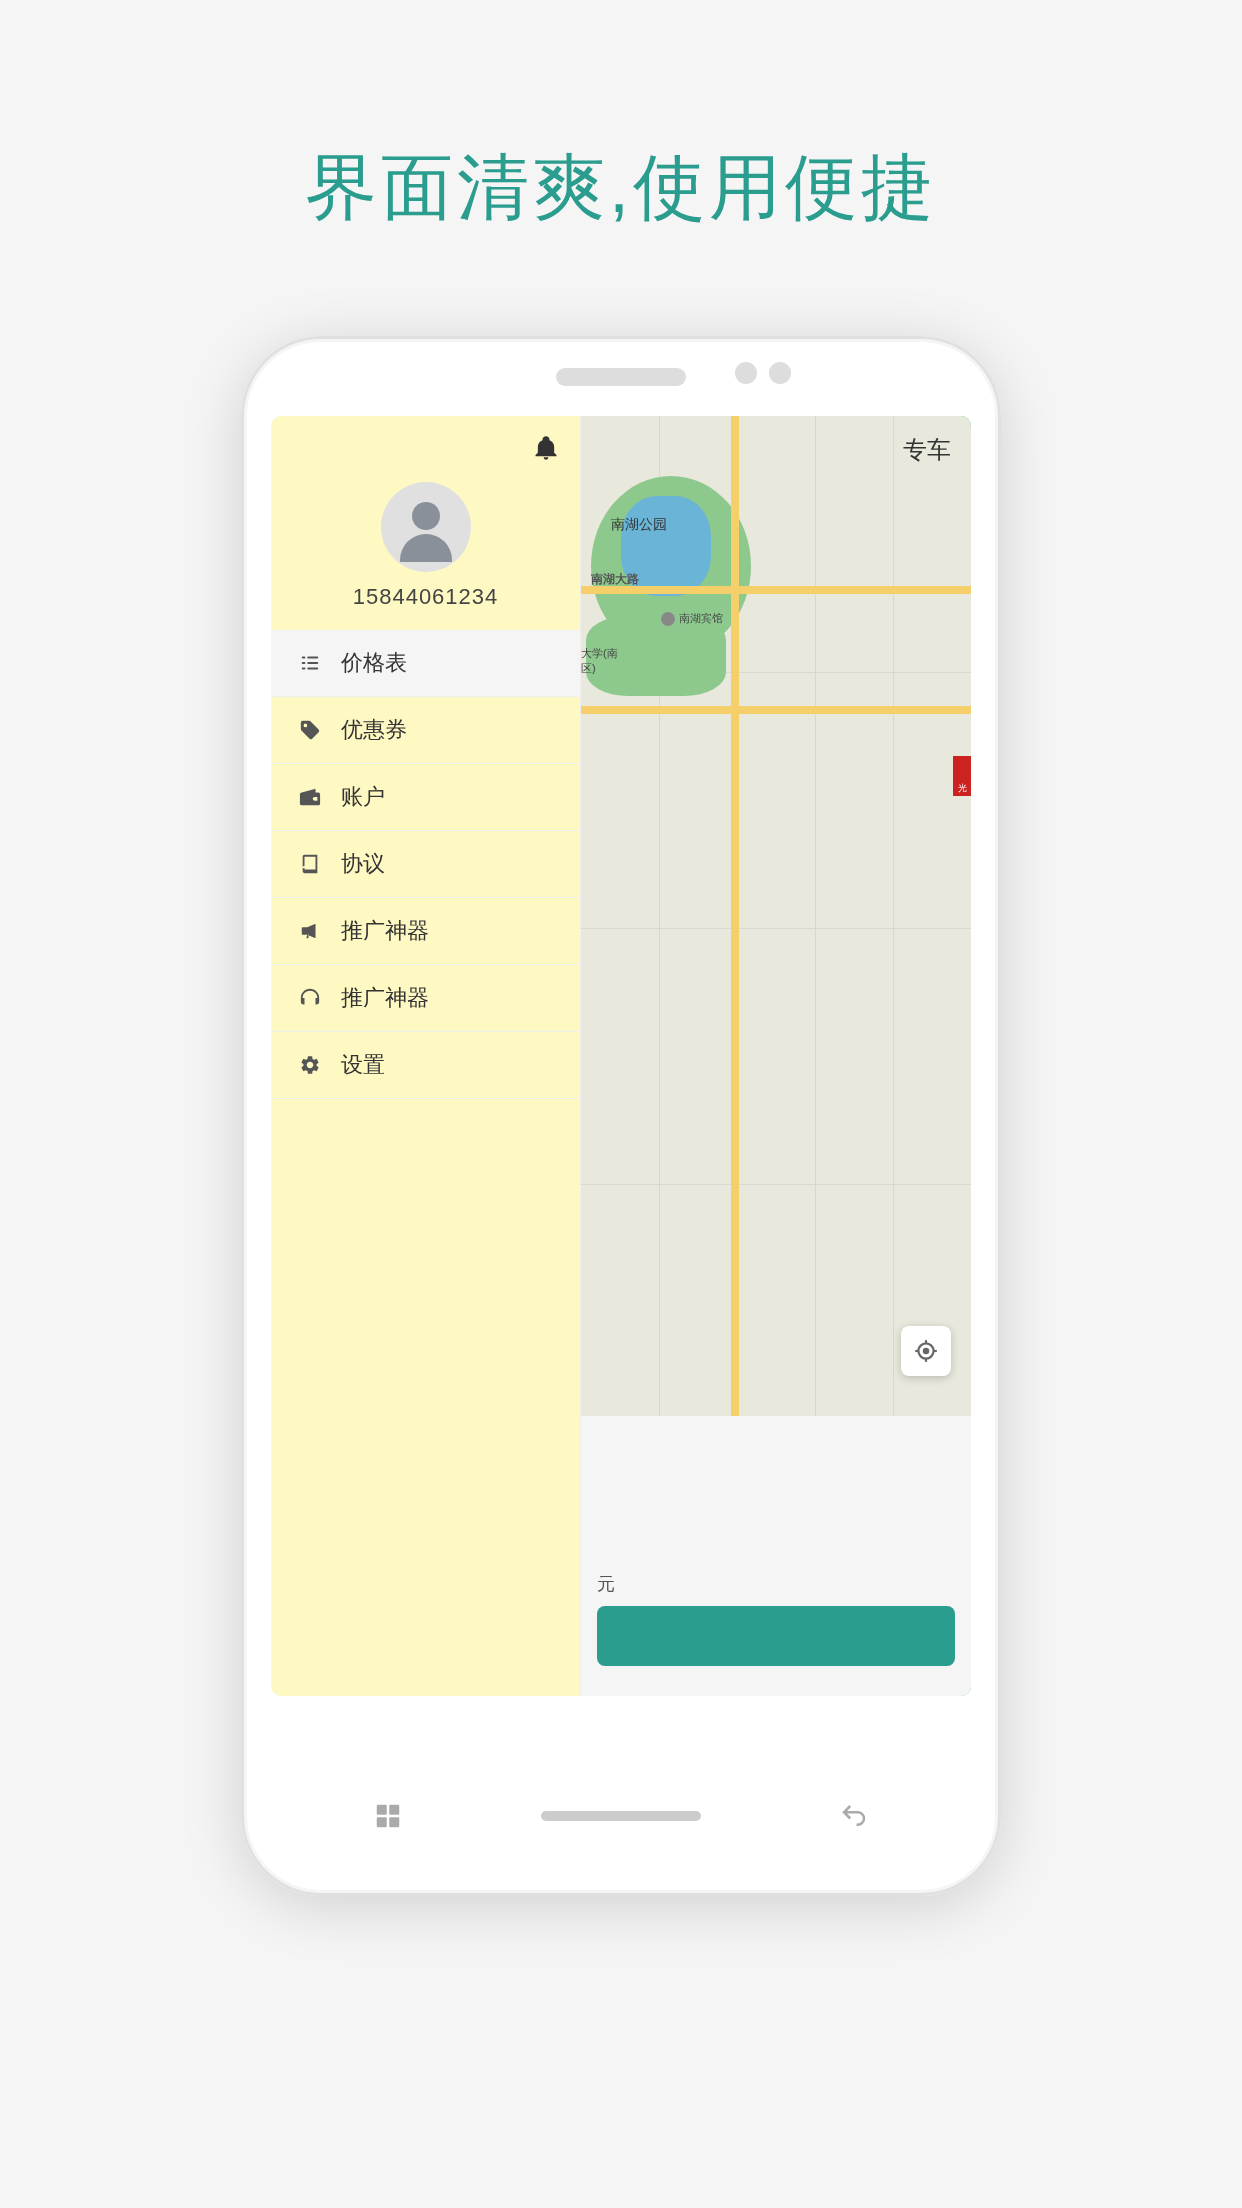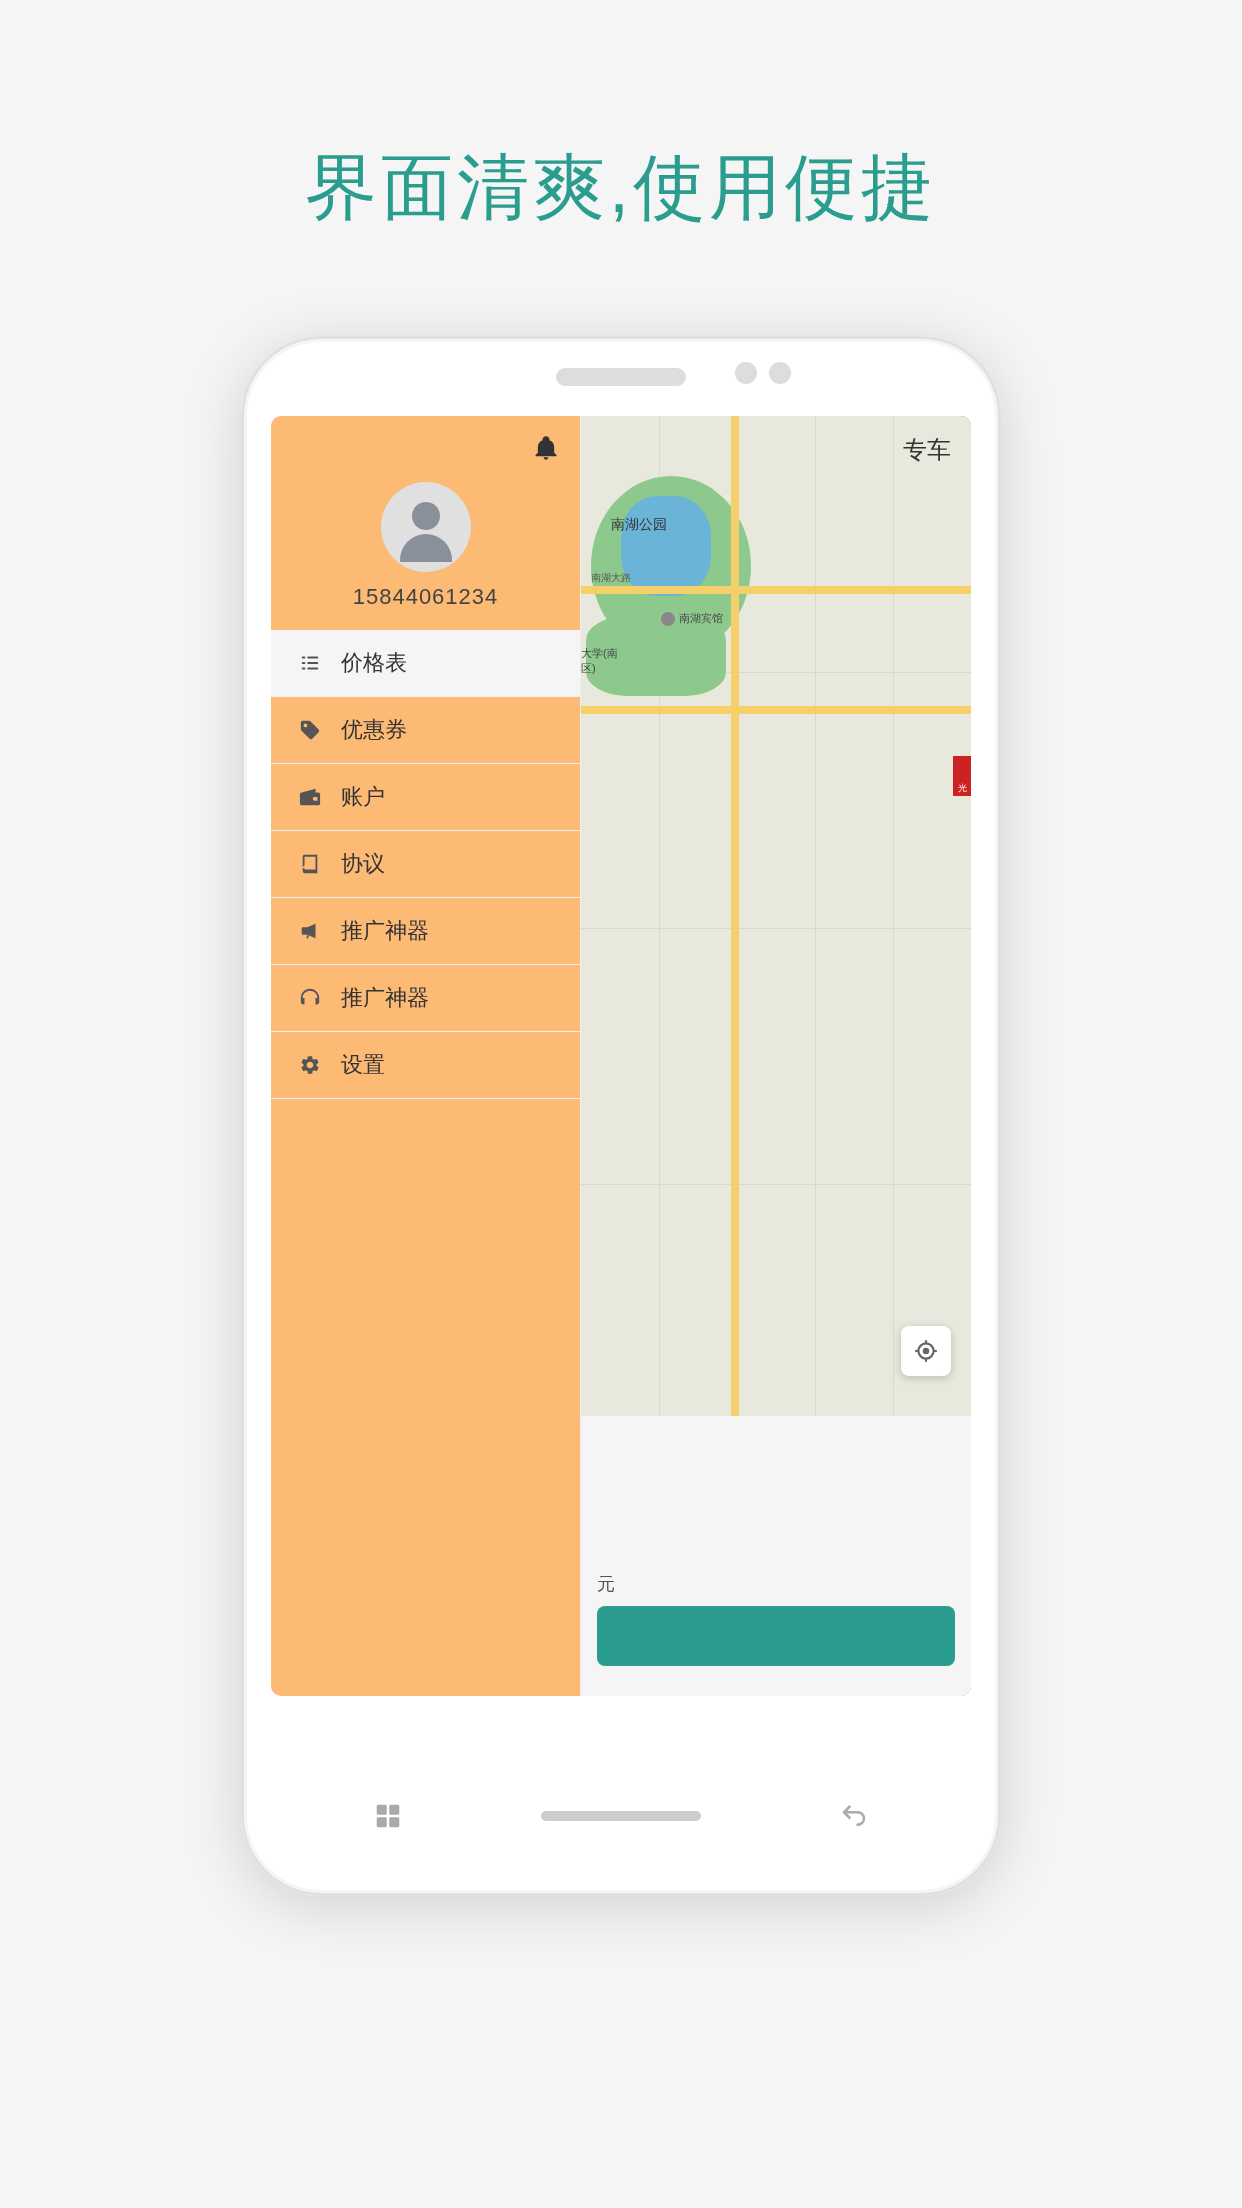--- a/index.html
+++ b/index.html
@@ -76,21 +76,21 @@
       background: #fff;
       border-radius: 10px;
       overflow: hidden;
       display: flex;
     }
 
     
     .drawer {
       width: 310px;
       flex-shrink: 0;
-      background: #fdba74;
+      background: #fef9c3;
       display: flex;
       flex-direction: column;
       border-right: 1px solid #eee;
       z-index: 2;
     }
 
     .drawer-header {
       display: flex;
       justify-content: flex-end;
       padding: 18px 20px 10px;
@@ -447,21 +447,21 @@
 
       <div style="position:absolute; top:200px; left:5px; width:140px; height:80px; background:#8dc98d; border-radius:30%;"></div>
 
       <div class="map-road-h" style="top:170px; left:0; right:0;"></div>
       <div class="map-road-h" style="top:290px; left:0; right:0;"></div>
       <div class="map-road-v" style="left:150px; top:0; bottom:0;"></div>
 
       <div class="taxi-label">专车</div>
 
       <div class="map-label" style="top:100px; left:30px; font-size:14px; color:#333; font-weight:400;">南湖公园</div>
-      <div class="map-label" style="top:155px; left:10px; font-size:10px; color:#555;">南湖大路</div>
+      <div class="map-label" style="top:155px; left:10px; font-size:12px; color:#555;font-weight:bold;">南湖大路</div>
       <div class="map-label" style="top:195px; left:80px; font-size:11px; color:#444; display:flex; align-items:center; gap:4px;">
         <span style="width:14px; height:14px; background:#888; border-radius:50%; display:inline-block;"></span>
         南湖宾馆
       </div>
       <div class="map-label" style="top:230px; left:0; font-size:11px; color:#444;">大学(南<br>区)</div>
 
       <div class="location-btn">
         <svg width="26" height="26" viewBox="0 0 24 24" fill="none" stroke="#666" stroke-width="2">
           <circle cx="12" cy="12" r="7"></circle>
           <line x1="12" y1="2" x2="12" y2="5"></line>

